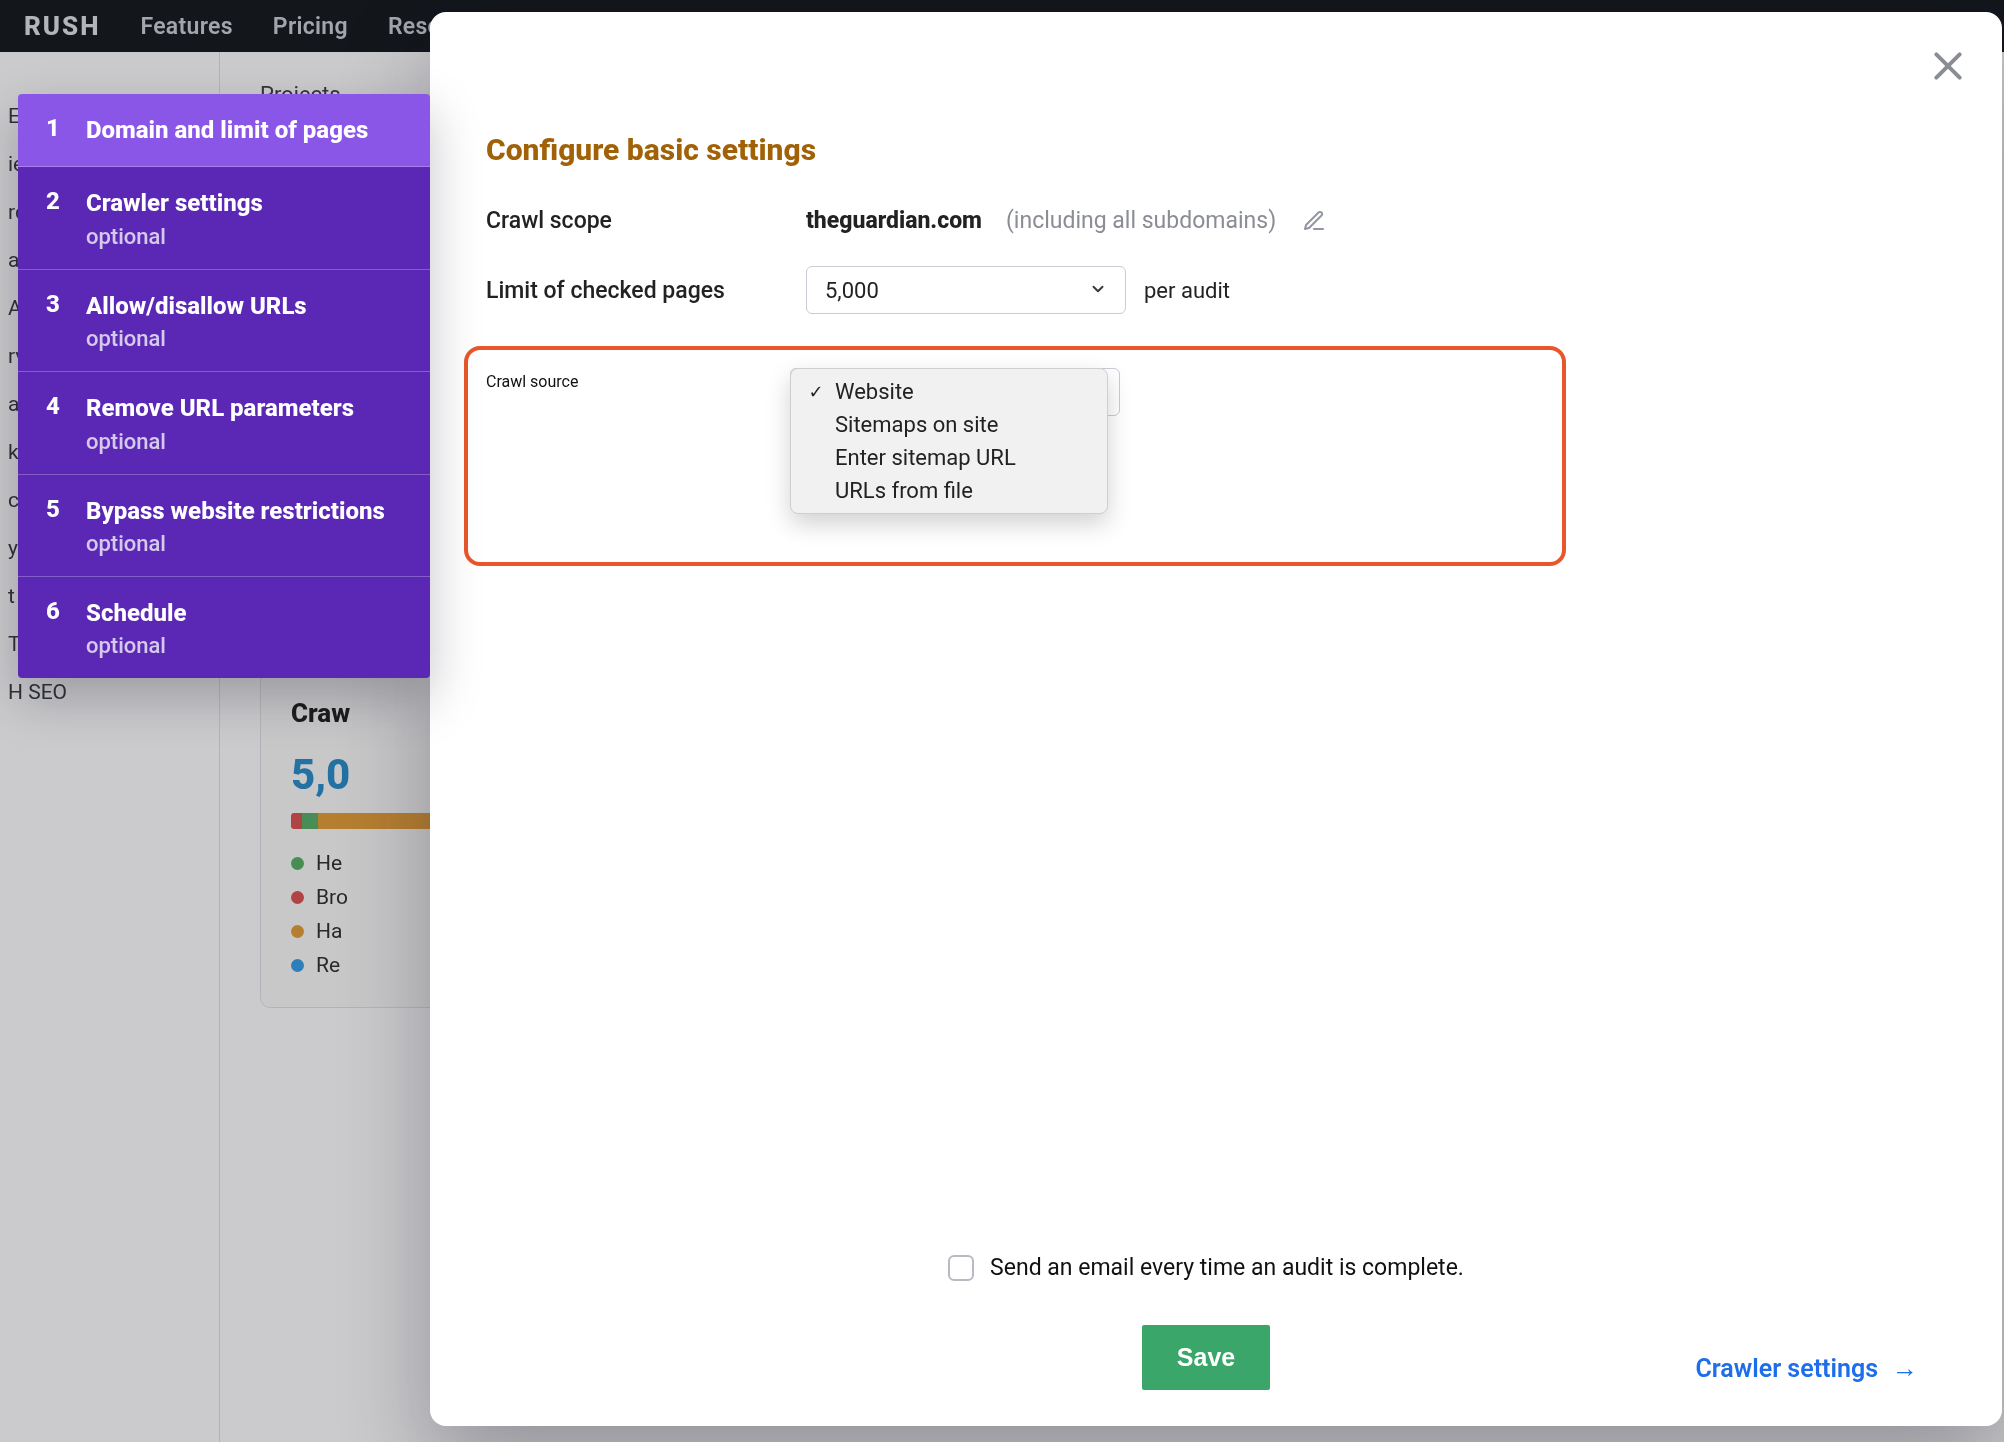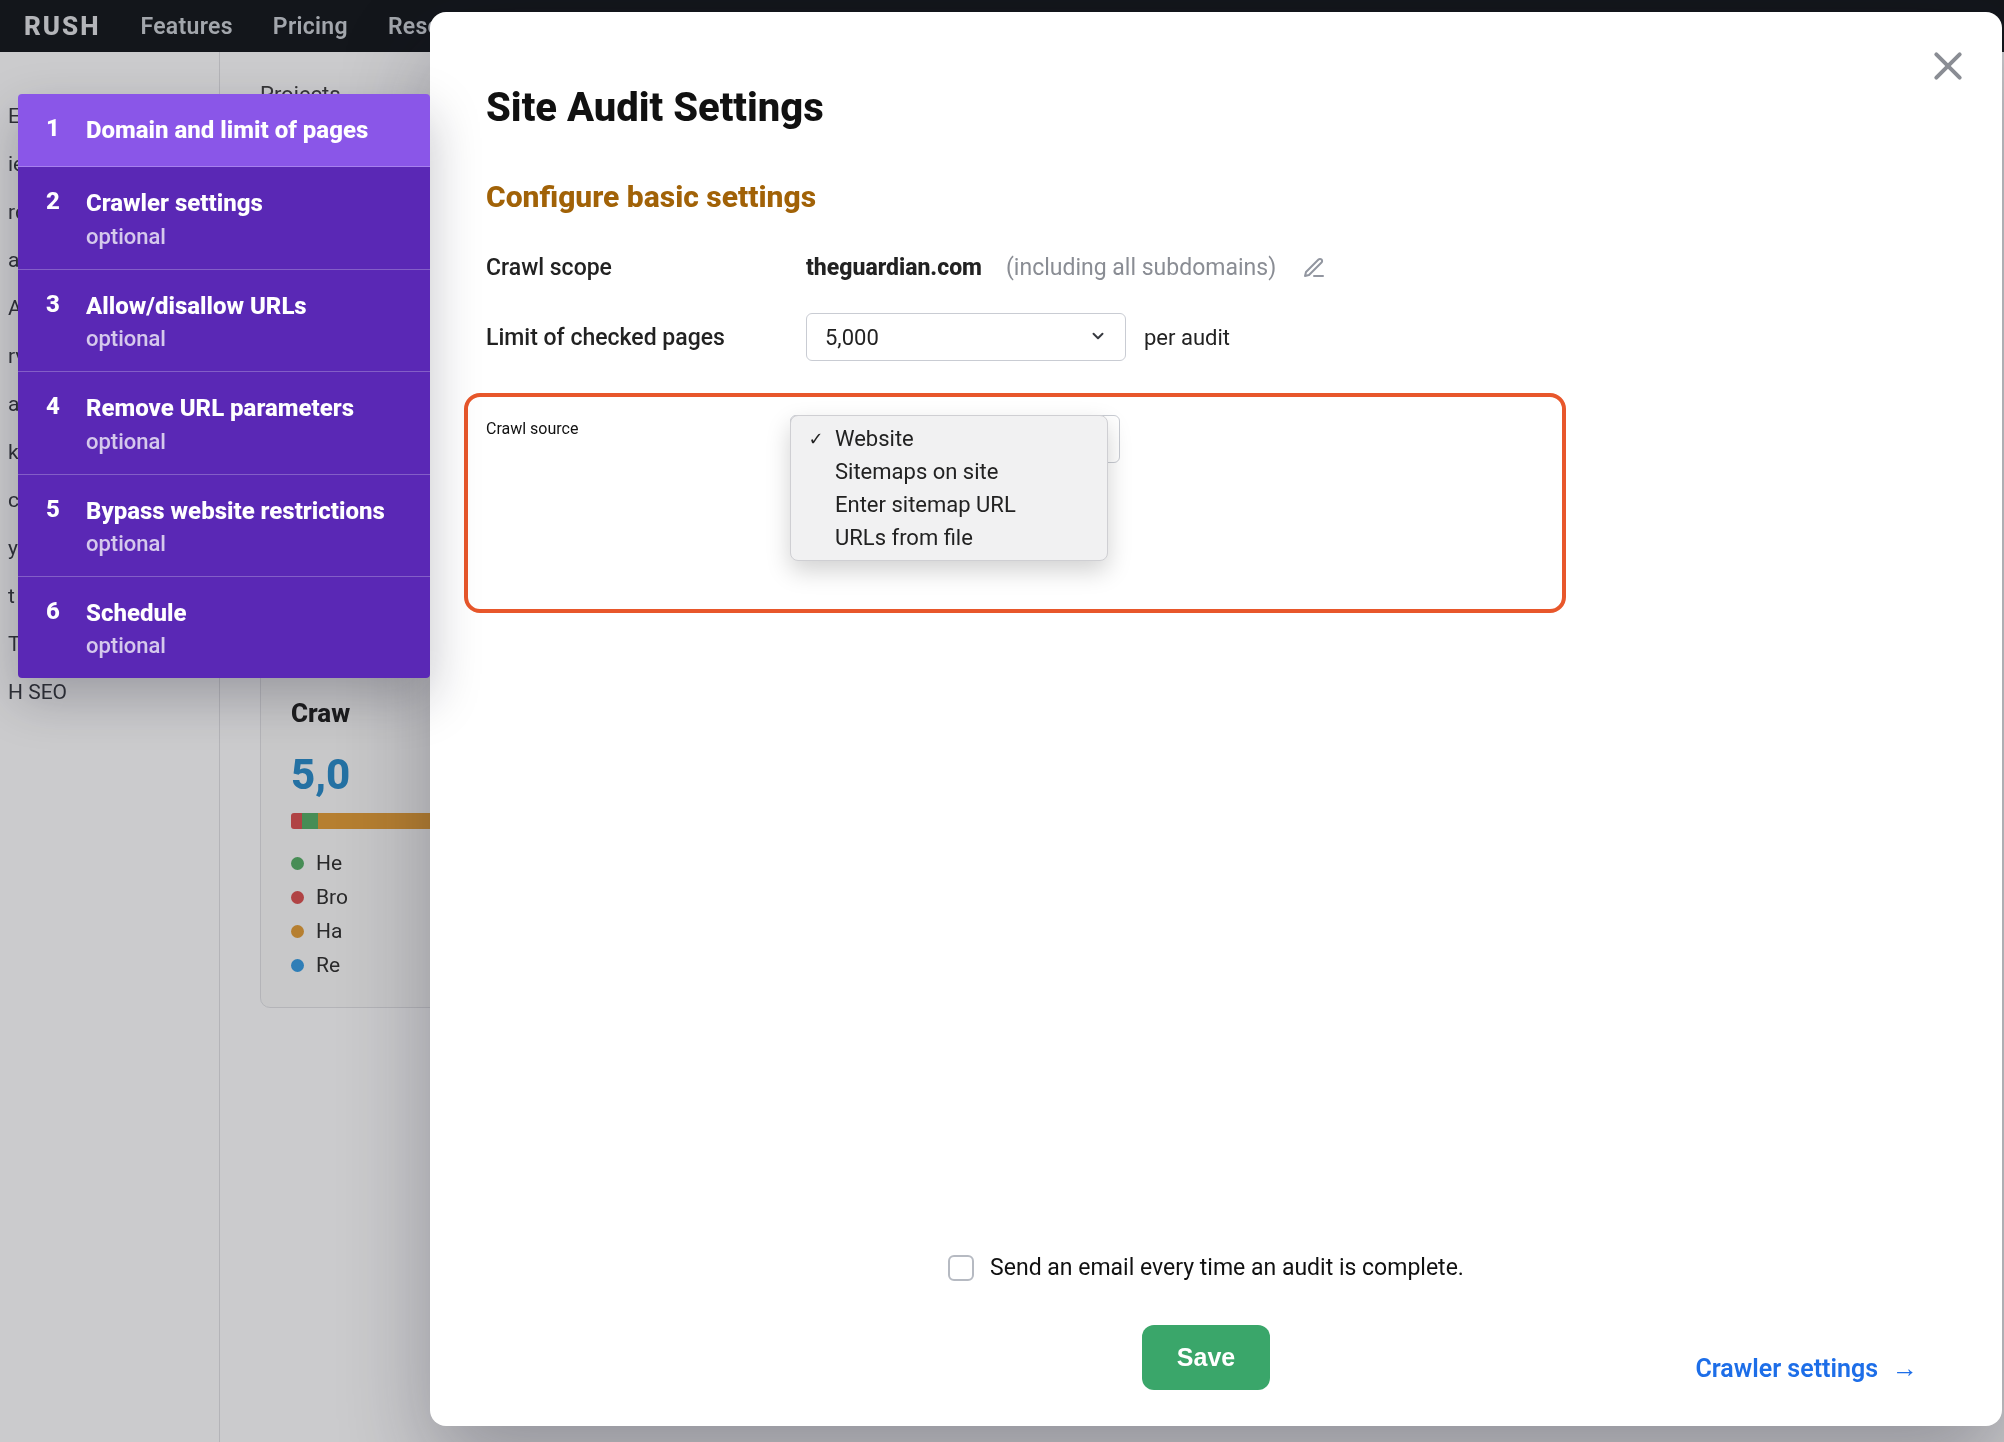--- a/index.html
+++ b/index.html
@@ -140,21 +140,21 @@
   .modal .footer {
     margin-top: auto;
     display:flex; align-items:center; justify-content:center;
     position:relative;
     padding-top: 30px;
   }
   .email-row { display:flex; align-items:center; gap:16px; font-size:23px; color:#111; margin-bottom: 44px;}
   .checkbox { width:26px;height:26px;border:2px solid #b6bac2;border-radius:6px;background:#fff; cursor:pointer;}
   .save {
     background:#3aa66a; color:#fff; font-weight:700; font-size:25px;
-    border:none; border-radius:12px; padding: 18px 35px; cursor:pointer;
+    border:none; border-radius:2px; padding: 18px 35px; cursor:pointer;
   }
   .next-link {
     position:absolute; right: 8px; bottom: 6px;
     display:flex; align-items:center; gap:14px;
     color:#1d6ee8; font-size:25px; font-weight:600; cursor:pointer;
   }
   .next-link .arrow { font-size: 26px; }
   .foot-col { display:flex; flex-direction:column; align-items:center; width:100%;}
 </style>
 </head>
@@ -265,21 +265,20 @@
 </div>
 
 <div class="modal">
   <div class="close">
     <svg viewBox="0 0 24 24" fill="none" stroke="currentColor" stroke-width="2.4" stroke-linecap="round">
         <line x1="5" y1="5" x2="19" y2="19"></line>
         <line x1="19" y1="5" x2="5" y2="19"></line>
       </svg>
   </div>
 
-  <h1>Site Audit Settings</h1>
   <h2>Configure basic settings</h2>
 
   <div class="rows">
     <div class="row">
       <div class="label">Crawl scope</div>
       <div class="value">
         <span class="scope-domain">theguardian.com</span>
         <span class="scope-note">(including all subdomains)</span>
         <span class="pencil">
           <svg viewBox="0 0 24 24" fill="none" stroke="currentColor" stroke-width="2" stroke-linecap="round" stroke-linejoin="round">

